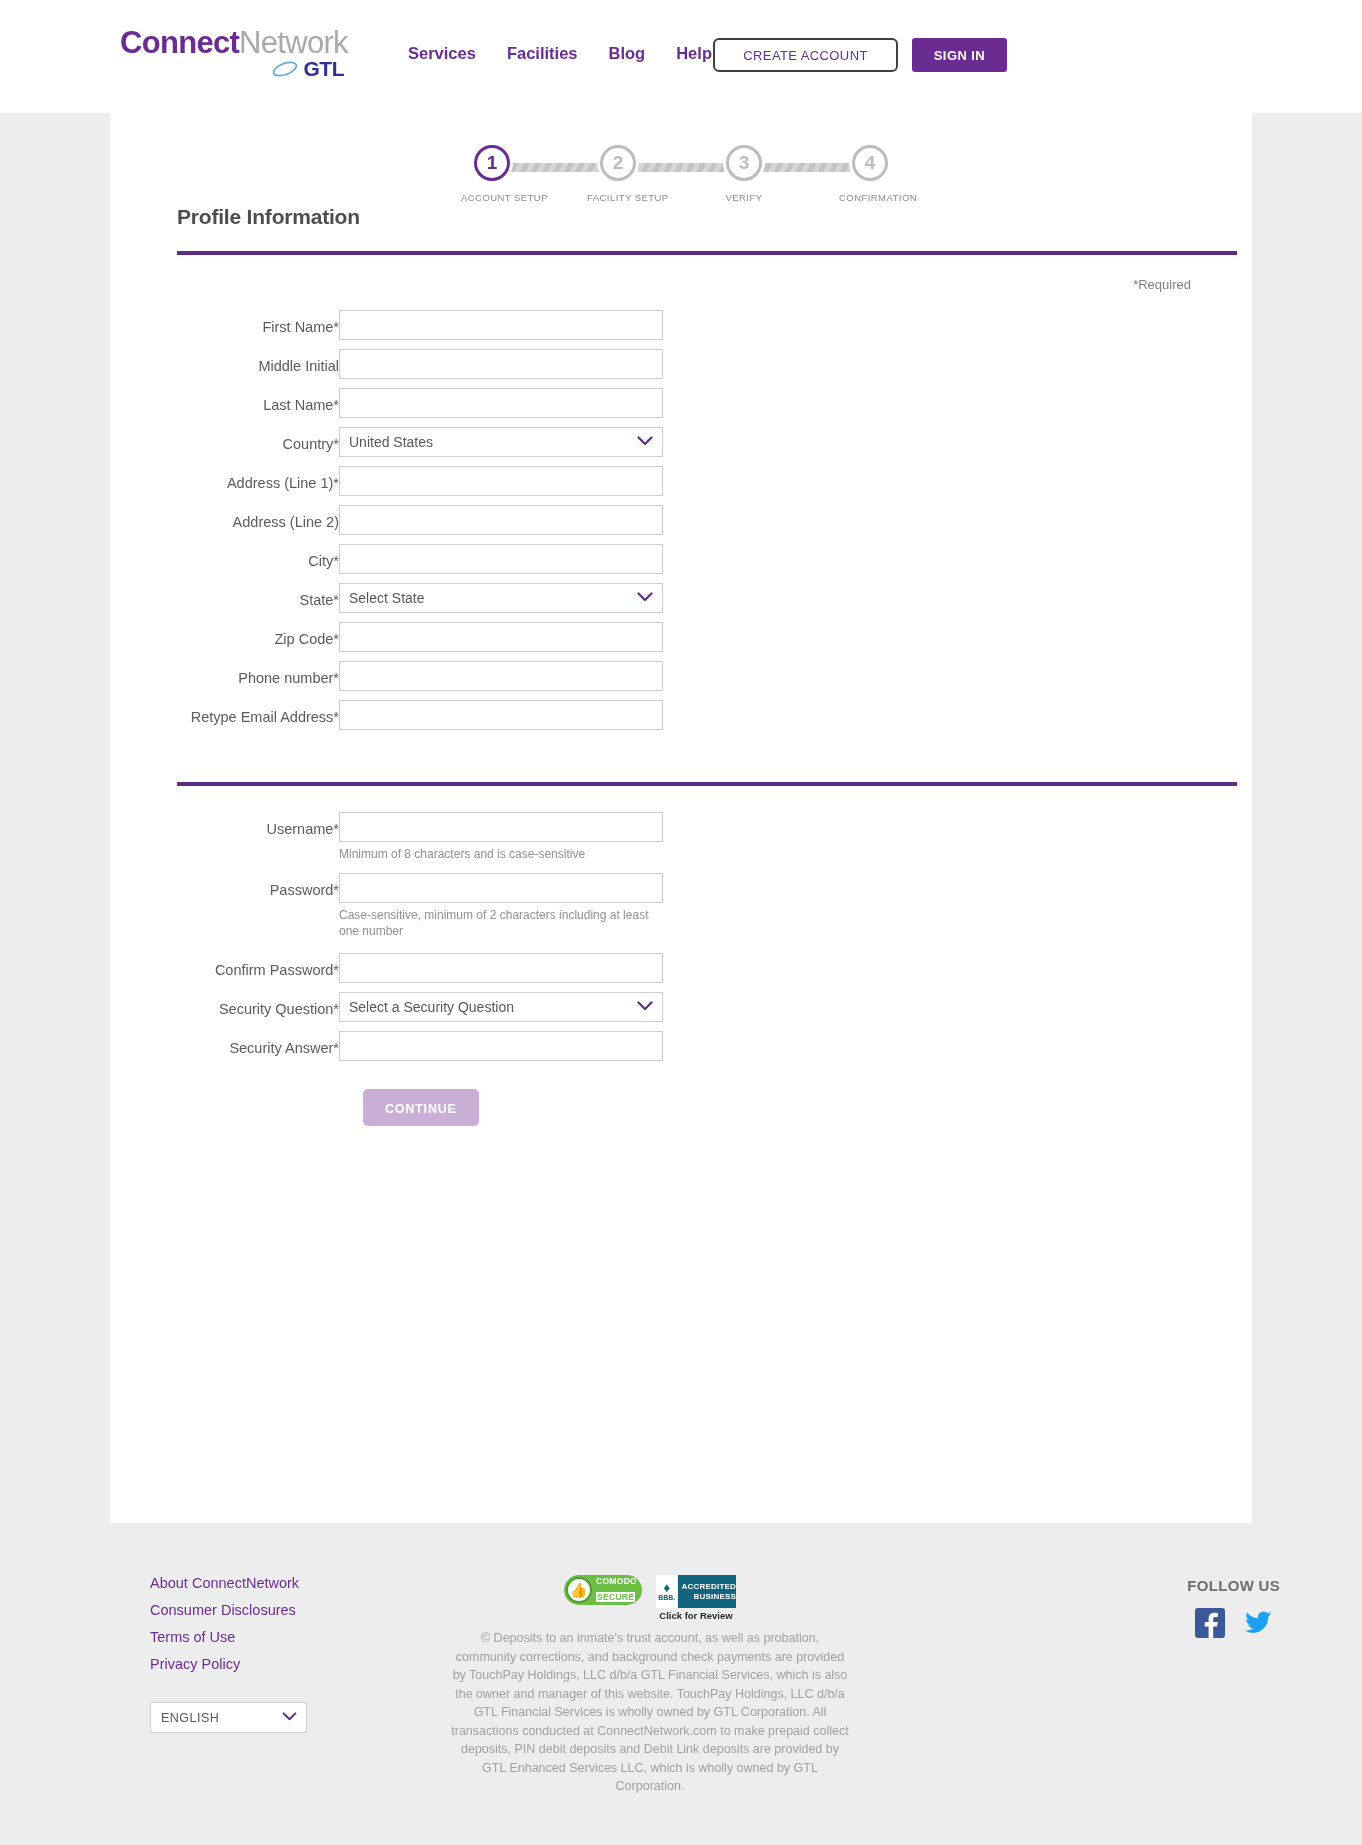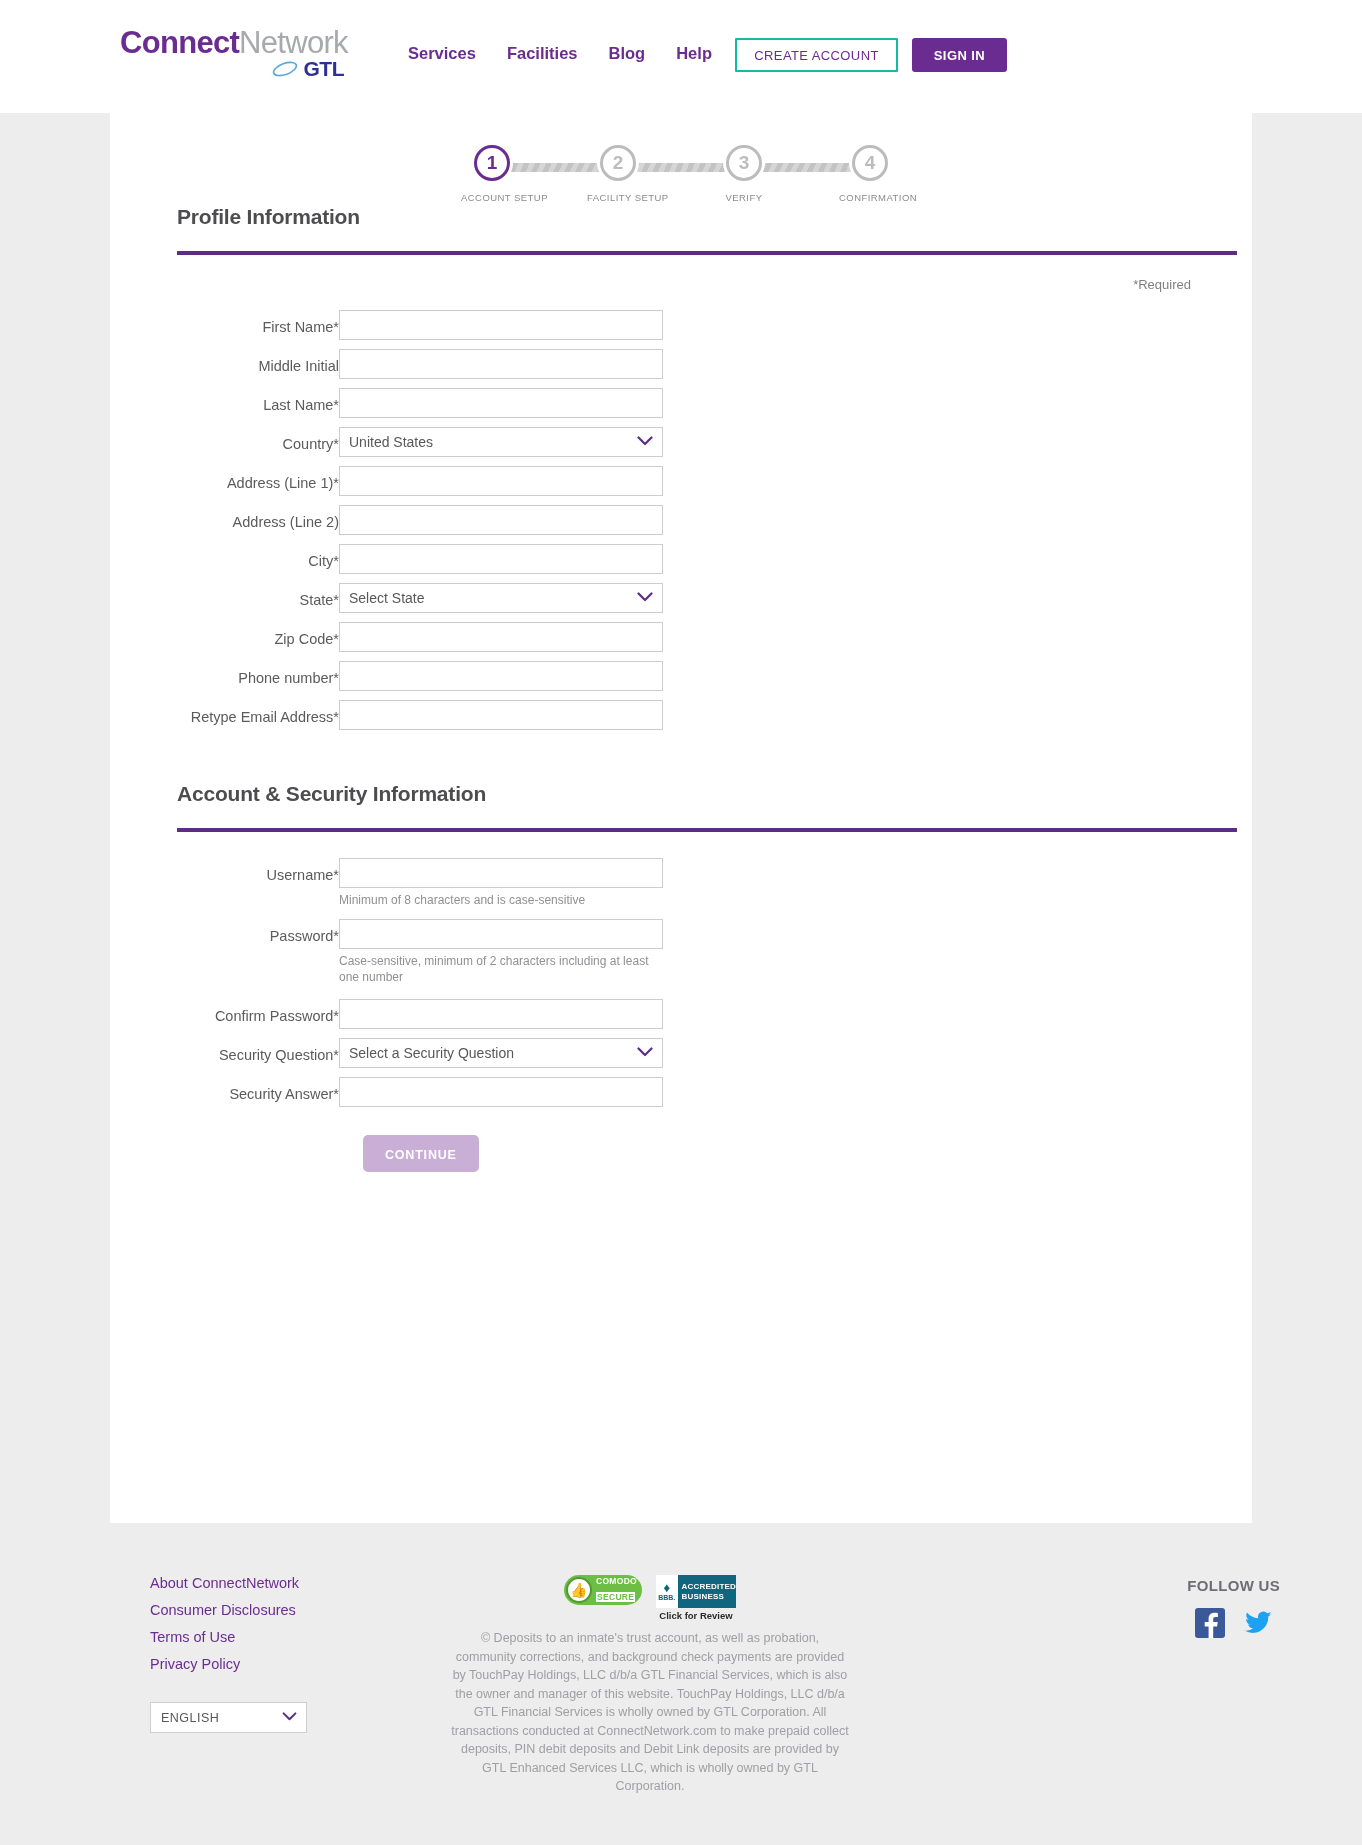--- a/index.html
+++ b/index.html
@@ -74,29 +74,29 @@
   }
   .nav-link:last-child { padding-right: 0; }
   .header-actions {
     position: absolute;
     right: 355px;
     top: 38px;
     display: flex;
     align-items: center;
   }
   .btn-create-account {
-    border: 2px solid #14b8a6;
+    border: 2px solid #404040;
     color: #6b2c91;
     background: #fff;
     font-size: 13px;
     letter-spacing: 0.4px;
-    padding: 0 17px;
+    padding: 0 28px;
     height: 34px;
     line-height: 31px;
-    border-radius: 1px;
+    border-radius: 6px;
     cursor: pointer;
     margin-right: 14px;
     white-space: nowrap;
     font-family: inherit;
   }
   .btn-sign-in {
     background: #6b2c91;
     color: #fff;
     border: 2px solid #6b2c91;
     font-size: 13px;
@@ -380,21 +380,21 @@
     align-items: center;
   }
   .bbb-left {
     width: 28px; height: 33px; background:#fff;
     display:flex; flex-direction:column; align-items:center; justify-content:center;
   }
   .bbb-torch { font-size: 13px; color:#12657f; line-height:12px; font-weight:bold;}
   .bbb-abbr { font-size: 7px; font-weight: bold; color:#12657f; line-height:8px;}
   .bbb-right { color:#fff; padding-left:4px; text-align:left;}
   .bbb-right .r1 { font-size: 8px; font-weight:bold; line-height:10px; letter-spacing:0.2px;}
-  .bbb-right .r2 { font-size: 8px; font-weight:bold; line-height:10px; letter-spacing:0.2px;}
+  .bbb-right .r2 { font-size: 8px; font-weight:bold; line-height:10px; letter-spacing:0.2px;text-align:right;}
   .bbb-review {
     font-size: 9.5px; font-weight: bold; color:#2b2b2b; margin-top: 2px;
     cursor: pointer;
   }
   .disclaimer {
     font-size: 12.5px;
     line-height: 18.5px;
     color: #a0a0a4;
     margin-top: 8px;
   }
@@ -569,21 +569,20 @@
           <div class="flabel label-2line"><span>Retype Email Address</span><span class="star">*</span></div>
           <div class="fcontrol">
             <input type="text" value="" style="">
           </div>
         </div>
 
       </div>
     </div>
 
     <div class="section" style="margin-top:52px;">
-      <h2 class="section-title">Account &amp; Security Information</h2>
       <div class="section-rule"></div>
 
       <div class="form-rows" style="padding-top:26px;">
 
         <div class="frow">
           <div class="flabel"><span>Username</span><span class="star">*</span></div>
           <div class="fcontrol">
             <input type="text" value="" style="">
             <div class="help-text">Minimum of 8 characters and is case-sensitive</div>
           </div>

